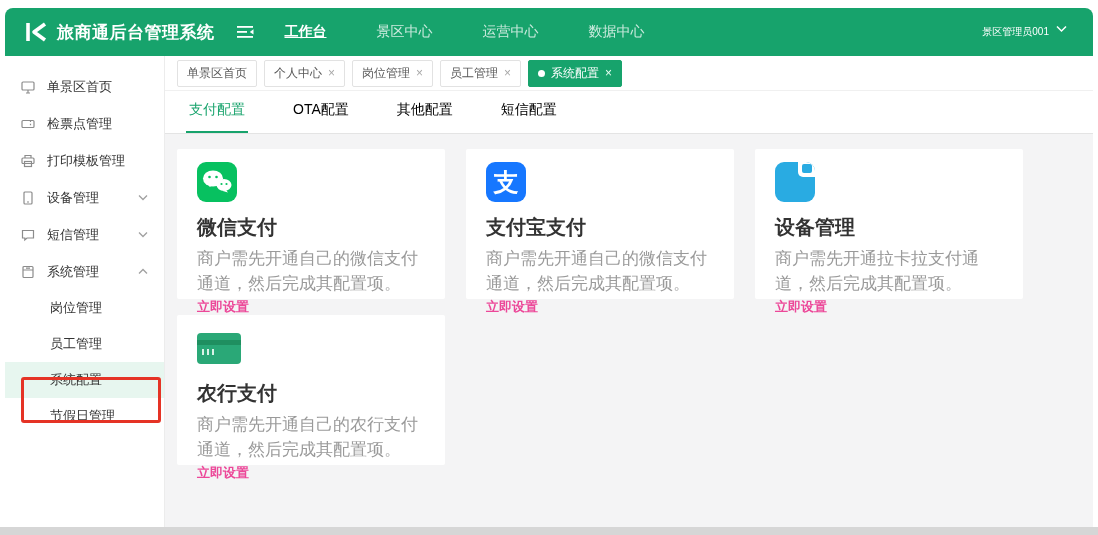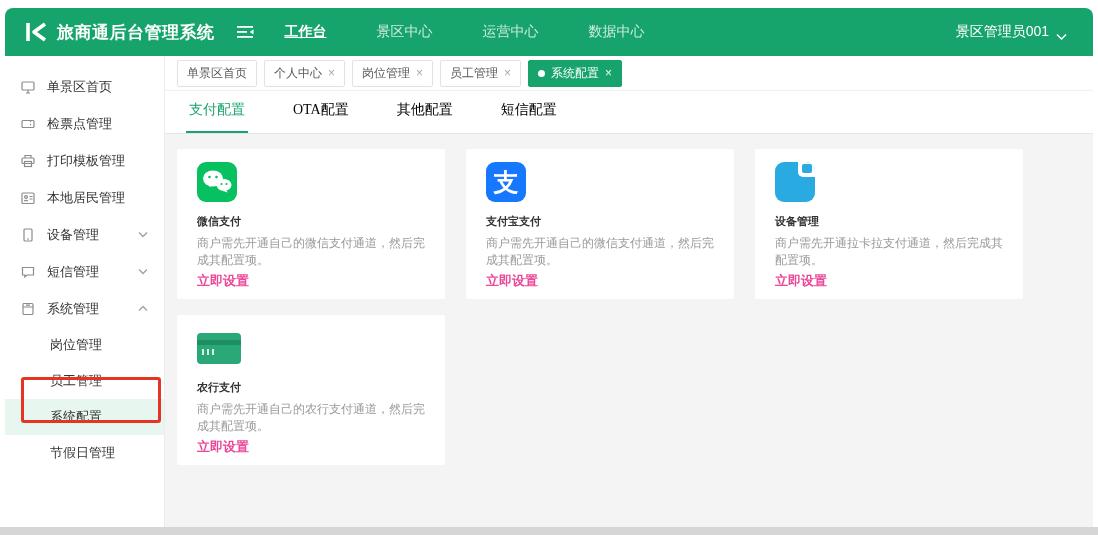--- a/index.html
+++ b/index.html
@@ -14,46 +14,46 @@
     height:48px;background:#17a36c;border-radius:8px 8px 0 0;
     display:flex;align-items:center;color:#fff;flex-shrink:0;
   }
   .logo-wrap{display:flex;align-items:center;padding-left:18px;}
   .logo-ico{width:26px;height:26px;margin-right:8px;}
   .app-title{font-size:17px;font-weight:bold;letter-spacing:.5px;white-space:nowrap;}
   .fold-btn{margin-left:22px;display:flex;align-items:center;cursor:pointer;}
   .top-nav{display:flex;align-items:center;margin-left:30px;gap:50px;}
   .top-nav .nav-item{font-size:14px;color:rgba(255,255,255,.78);cursor:pointer;white-space:nowrap;}
   .top-nav .nav-item.active{color:#ffffff;font-weight:bold;text-decoration:underline;}
-  .user-area{margin-left:auto;padding-right:26px;display:flex;align-items:flex-end;gap:7px;font-size:14px;cursor:pointer;white-space:nowrap;}
+  .user-area{margin-left:auto;padding-right:26px;display:flex;align-items:flex-start;gap:7px;font-size:10px;cursor:pointer;white-space:nowrap;}
   
   .body-row{flex:1;display:flex;min-height:0;}
   .sidebar{width:160px;background:#fff;border-right:1px solid #ececec;padding-top:12px;box-sizing:border-box;flex-shrink:0;}
   .side-item{height:37px;display:flex;align-items:center;padding:0 16px 0 15px;font-size:13px;color:#333;cursor:pointer;}
   .side-item .lbl{margin-left:11px;}
   .side-item .chev{margin-left:auto;display:flex;align-items:center;}
   .sub-item{height:36px;display:flex;align-items:center;padding-left:45px;font-size:13px;color:#333;cursor:pointer;}
   .sub-item.selected{background:#e7f6ef;}
   .sicon{width:16px;height:16px;flex-shrink:0;display:flex;}
   
   .main{flex:1;display:flex;flex-direction:column;min-width:0;background:#f4f4f5;}
   .chip-bar{height:34px;background:#fff;display:flex;align-items:center;gap:7px;padding-left:12px;border-bottom:1px solid #f0f0f0;flex-shrink:0;}
   .chip{height:25px;display:inline-flex;align-items:center;gap:6px;padding:0 9px;border:1px solid #e2e2e2;background:#fff;color:#595959;font-size:12px;border-radius:2px;cursor:pointer;white-space:nowrap;}
   .chip .x{font-size:12px;color:#a8a8a8;line-height:1;}
   .chip.active{background:#17a36c;border-color:#17a36c;color:#fff;}
   .chip.active .x{color:#eafff4;}
   .chip .dot{width:7px;height:7px;border-radius:50%;background:#fff;display:inline-block;}
-  .tabs-row{height:42px;background:#fff;border-bottom:1px solid #e4e4e4;display:flex;align-items:flex-end;padding-left:21px;gap:42px;flex-shrink:0;font-family:Liberation Serif, serif;}
+  .tabs-row{height:42px;background:#fff;border-bottom:1px solid #e4e4e4;display:flex;align-items:flex-end;padding-left:21px;gap:42px;flex-shrink:0;}
   .tab{font-size:14px;color:#000000;padding:0 3px 12px 3px;cursor:pointer;border-bottom:2px solid transparent;white-space:nowrap;}
   .tab.active{color:#17a36c;border-bottom-color:#17a36c;}
   .cards-area{flex:1;padding:15px 0 0 12px;display:flex;flex-wrap:wrap;gap:16px 21px;align-content:flex-start;}
   .card{width:268px;height:150px;background:#fff;border-radius:2px;padding:13px 20px;box-sizing:border-box;}
   .card .icon-row{height:40px;display:flex;}
-  .card h3{margin:12px 0 0 0;font-size:11px;color:#333;font-weight:bold;}
-  .card .desc{margin-top:6px;font-size:12px;line-height:1.45;color:#9a9a9a;min-height:34px;}
+  .card h3{margin:12px 0 0 0;font-size:20px;color:#333;font-weight:bold;}
+  .card .desc{margin-top:6px;font-size:17px;line-height:1.45;color:#9a9a9a;min-height:34px;}
   .card .action{display:inline-block;margin-top:2px;font-size:13px;font-weight:bold;color:#ec4899;cursor:pointer;text-decoration:none;}
   
   .payico{width:40px;height:40px;border-radius:9px;position:relative;overflow:hidden;}
   .wechat{background:#07c160;}
   .alipay{background:#1677ff;display:flex;align-items:center;justify-content:center;color:#fff;font-size:25px;font-weight:bold;}
   .lakala{background:#29abe2;}
   .lakala .notch{position:absolute;right:0;top:0;width:17px;height:15px;background:#fff;border-bottom-left-radius:5px;}
   .lakala .cube{position:absolute;right:3px;top:2px;width:10px;height:9px;background:#29abe2;border-radius:2px;}
   .abccard{width:44px;height:31px;margin-top:5px;background:#2aa877;border-radius:4px;position:relative;}
   .abccard .stripe{position:absolute;left:0;right:0;top:7px;height:5px;background:#1f8f60;}
@@ -126,30 +126,20 @@
         <span class="sicon">
           <svg viewBox="0 0 16 16" fill="none" stroke="#8c8c8c" stroke-width="1.2">
             <path d="M5 5V2.5h6V5"></path>
               <rect x="2" y="5" width="12" height="5.5" rx="1"></rect>
               <rect x="4.5" y="8.5" width="7" height="5"></rect>
           </svg>
           </span>
         <span class="lbl">打印模板管理</span>
       </div>
 
-      <div class="side-item">
-        <span class="sicon">
-          <svg viewBox="0 0 16 16" fill="none" stroke="#8c8c8c" stroke-width="1.2">
-            <rect x="2" y="3" width="12" height="10.5" rx="1"></rect>
-              <circle cx="6" cy="7" r="1.4"></circle>
-              <path d="M9.5 6.5h3M9.5 9h3M4.3 11.2c.4-1 3-1 3.4 0"></path>
-          </svg>
-          </span>
-        <span class="lbl">本地居民管理</span>
-      </div>
 
       <div class="side-item">
         <span class="sicon">
           <svg viewBox="0 0 16 16" fill="none" stroke="#8c8c8c" stroke-width="1.2">
             <rect x="4" y="2" width="8" height="12" rx="1"></rect>
               <path d="M7 12h2"></path>
           </svg>
           </span>
         <span class="lbl">设备管理</span>
         <span class="chev">

